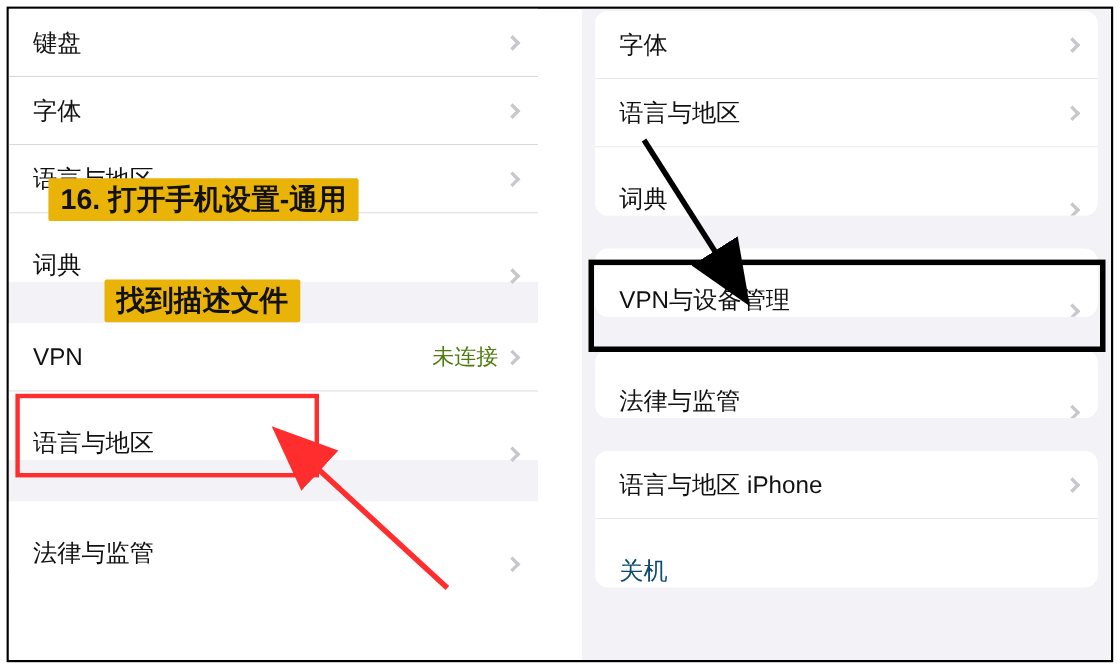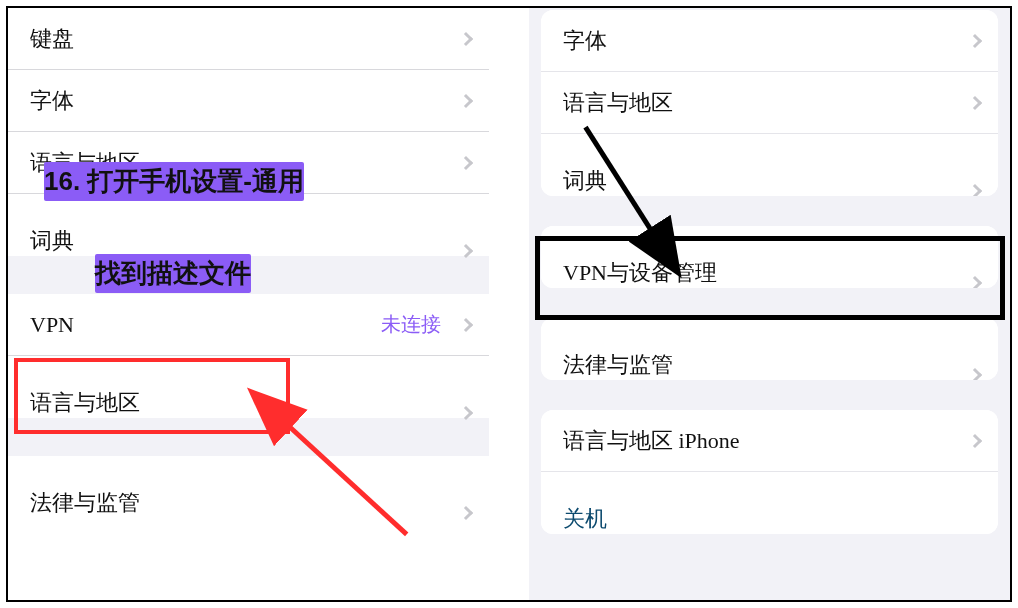--- a/index.html
+++ b/index.html
@@ -43,45 +43,45 @@
       height: 62px;
       padding: 0 18px 0 22px;
       font-size: 22px;
       color: #111;
       border-bottom: 1px solid #e5e5ea;
       background: #fff;
       position: relative;
     }
     .col-left .row { border-bottom: 1px solid #d8d8dc; }
     .row:last-child { border-bottom: none; align-items: flex-end; }
-    .row .label { flex: 1; font-family: Liberation Serif, serif; }
+    .row .label { flex: 1; }
     .row .detail {
-      color: #8b5cf6;
+      color: #4d7c0f;
       font-size: 20px;
-      margin-right: 20px;
+      margin-right: 8px;
     }
     .chevron {
       width: 10px; height: 10px;
       border-top: 3px solid #c7c7cc;
       border-right: 3px solid #c7c7cc;
       transform: rotate(45deg);
     }
     .spacer-left {
       height: 38px;
       background: #f2f2f7;
     }
     .link-blue { color: #0c4a6e; }
     
     .anno {
       position: absolute;
       font-weight: 700;
       font-size: 26px;
       color: #111;
-      background: #8b5cf6;
-      padding: 2px 0;
+      background: #eab308;
+      padding: 2px 11px;
       border-radius: 2px;
       white-space: nowrap;
       z-index: 10;
     }
     .red-box {
       position: absolute;
       border: 4px solid #ff2d2d;
       z-index: 8;
       pointer-events: none;
     }

